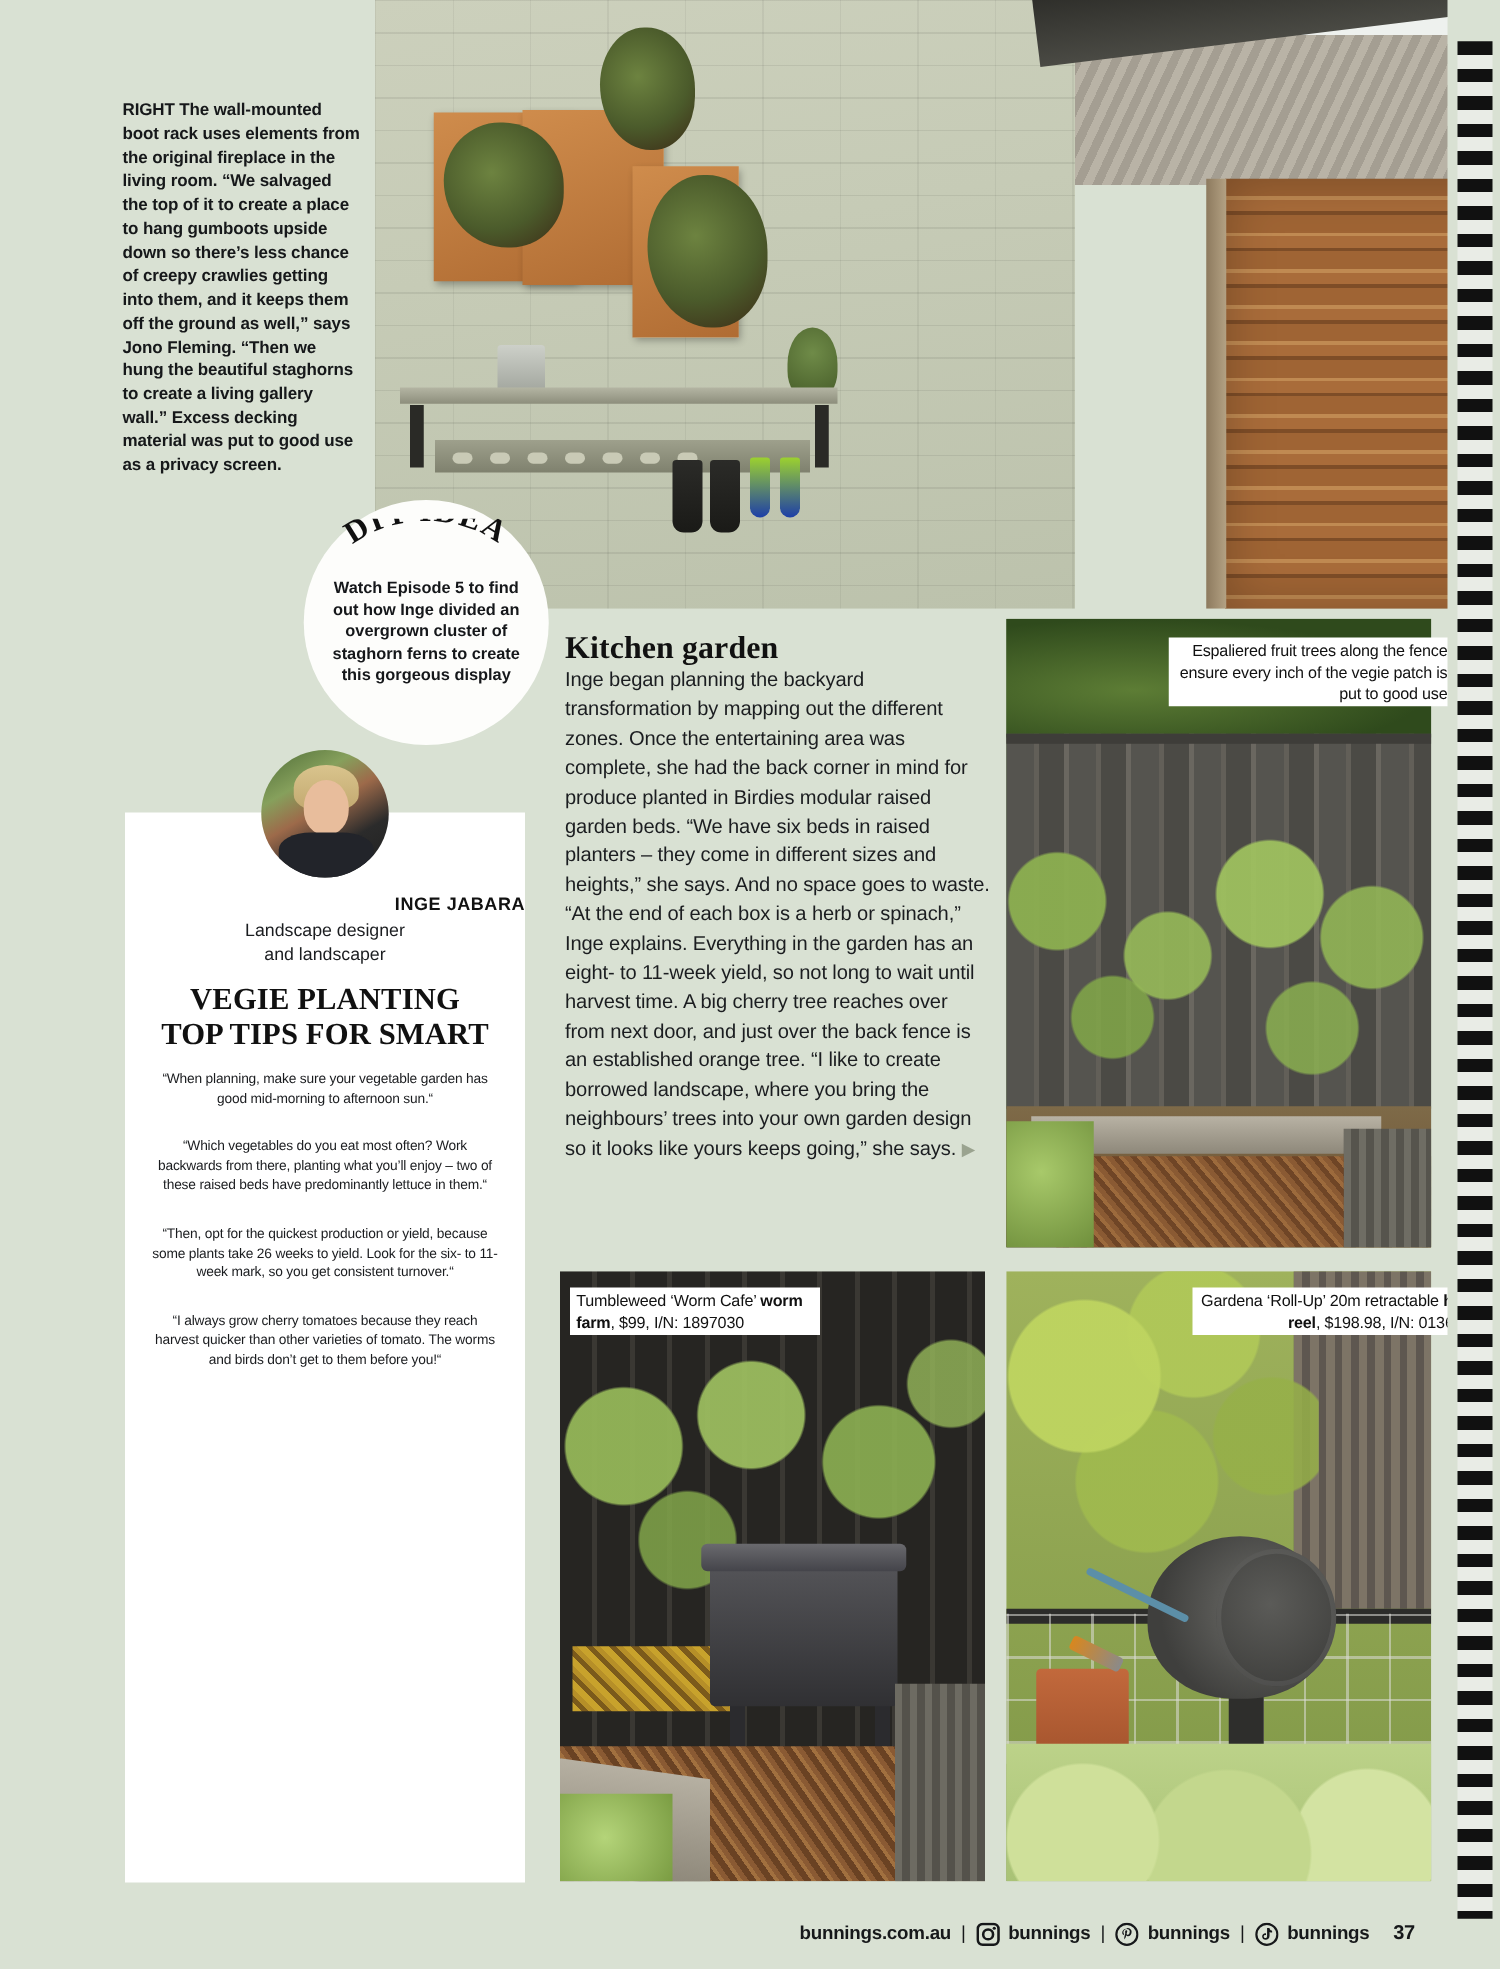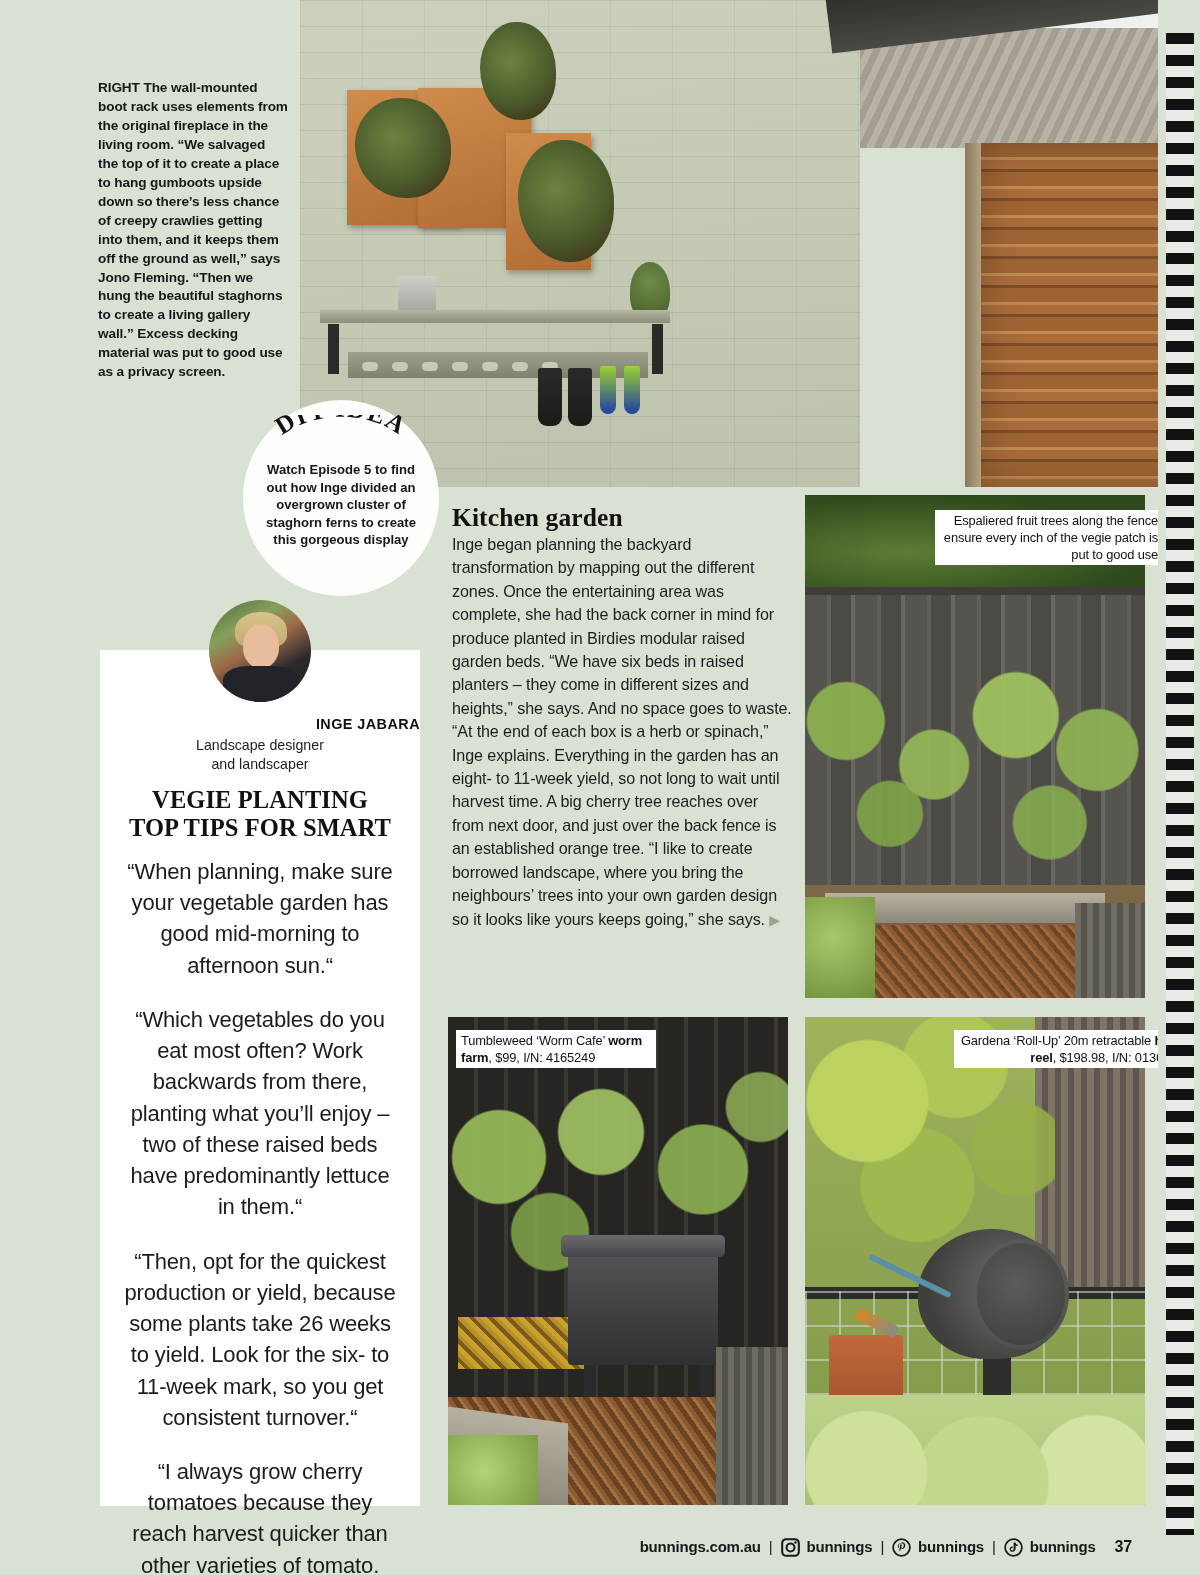--- a/index.html
+++ b/index.html
@@ -161,21 +161,21 @@
   .tips-title{
     position:absolute; left:100px; top:786px; width:320px; text-align:center;
     font-family:"Liberation Serif", serif; font-weight:700;
     font-size:24.5px; line-height:1.14; color:#111; letter-spacing:.1px; z-index:26;
   }
   .tips-list{
     position:absolute; left:120px; top:856px; width:280px; z-index:26;
     text-align:center;
   }
   .tip{
-    font-size:22px; line-height:1.42; color:#1a1c1f;
+    font-size:11px; line-height:1.42; color:#1a1c1f;
     margin-bottom:23px; letter-spacing:-.15px;
   }
 
   
   .kg-head{
     position:absolute; left:452px; top:503px; width:340px; z-index:20;
     font-family:"Liberation Serif", serif; font-weight:700;
     font-size:25.5px; color:#111; letter-spacing:.1px;
   }
   .kg-body{
@@ -405,21 +405,21 @@
     <div class="w-leg" style="left:136px;"></div>
     <div class="w-leg" style="left:252px;"></div>
     <div class="w-bin"></div>
     <div class="w-lid"></div>
     <div class="w-mulch"></div>
     <div class="w-bedL"></div>
     <div class="w-lettuceL"></div>
     <div class="w-bedR"></div>
   </div>
   <div class="cap cap-worm">
-    <span>Tumbleweed ‘Worm Cafe’ </span><b>worm farm</b><span>, $99, I/N: 4165249</span>
+    <span>Tumbleweed ‘Worm Cafe’ </span><b>worm farm</b><span>, $99, I/N: 1897030</span>
   </div>
 
   <div class="photo ph-hose">
     <div class="h-bg"></div>
     <div class="h-wall"></div>
     <div class="h-shrub"></div>
     <div class="h-rail"></div>
     <div class="h-mesh"></div>
     <div class="h-pot"></div>
     <div class="h-arm"></div>

